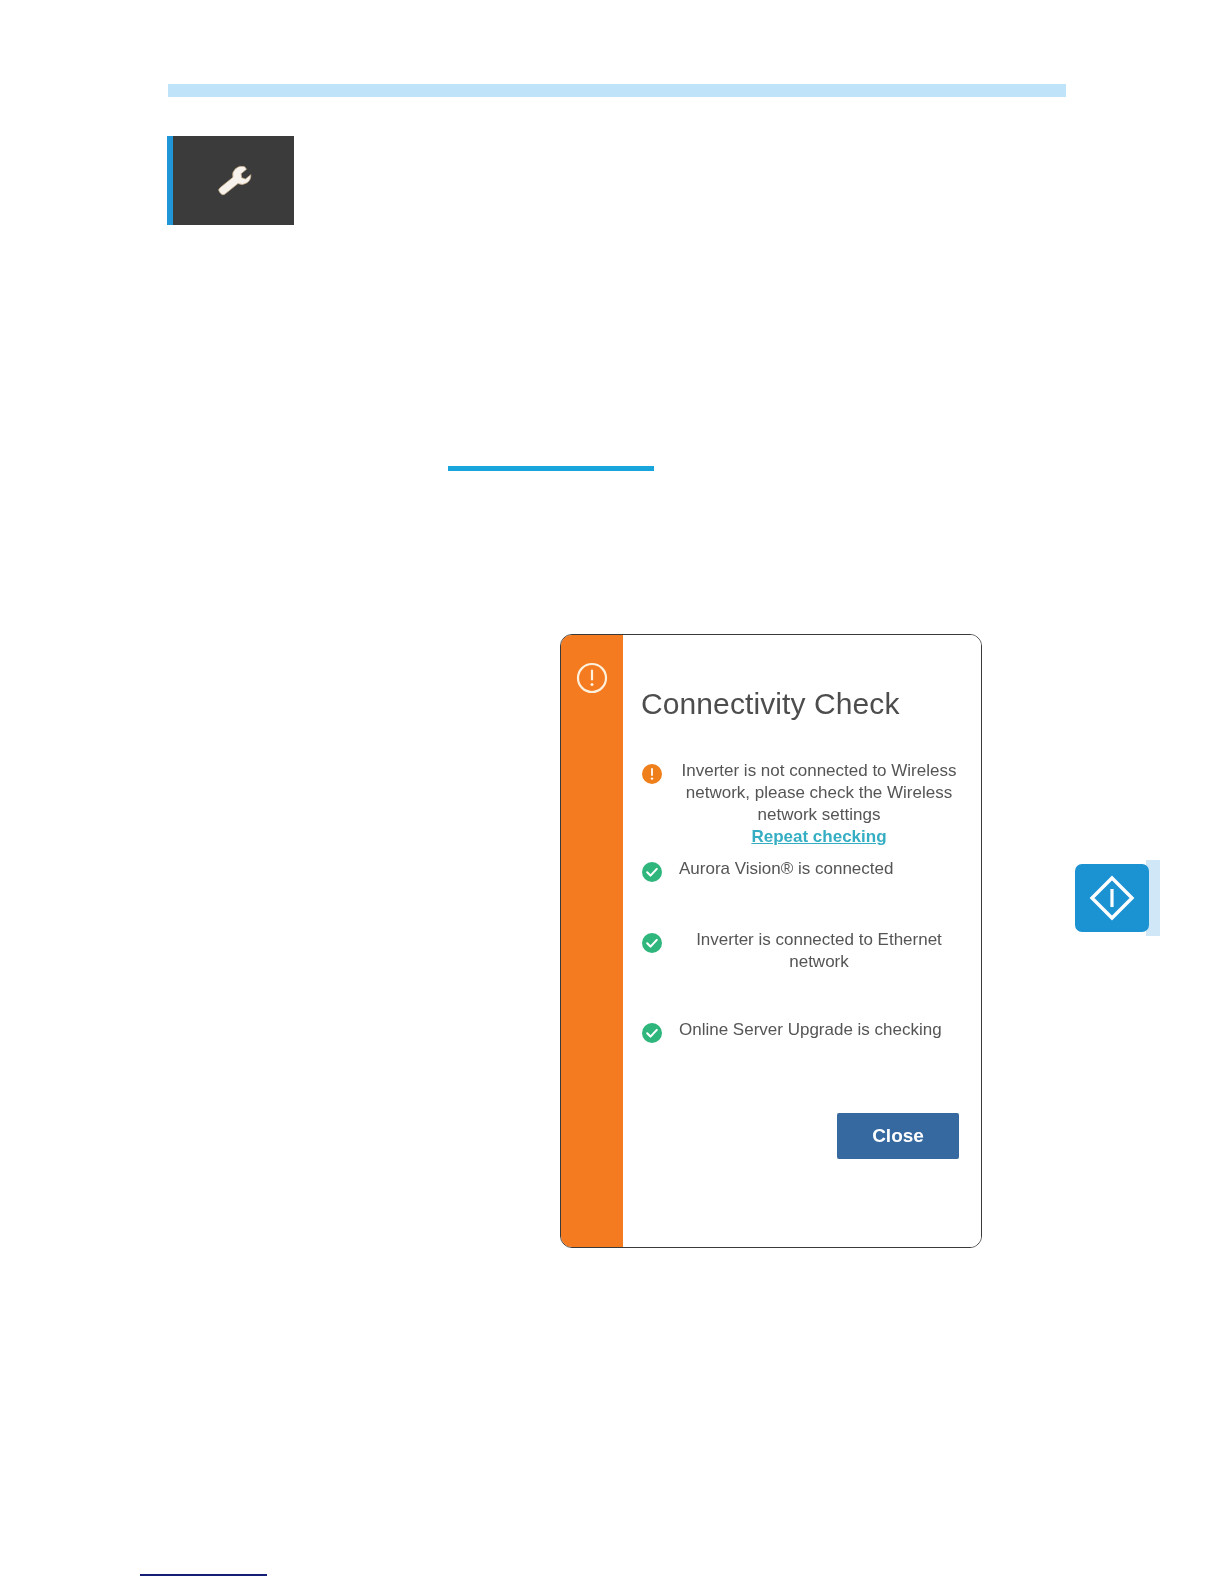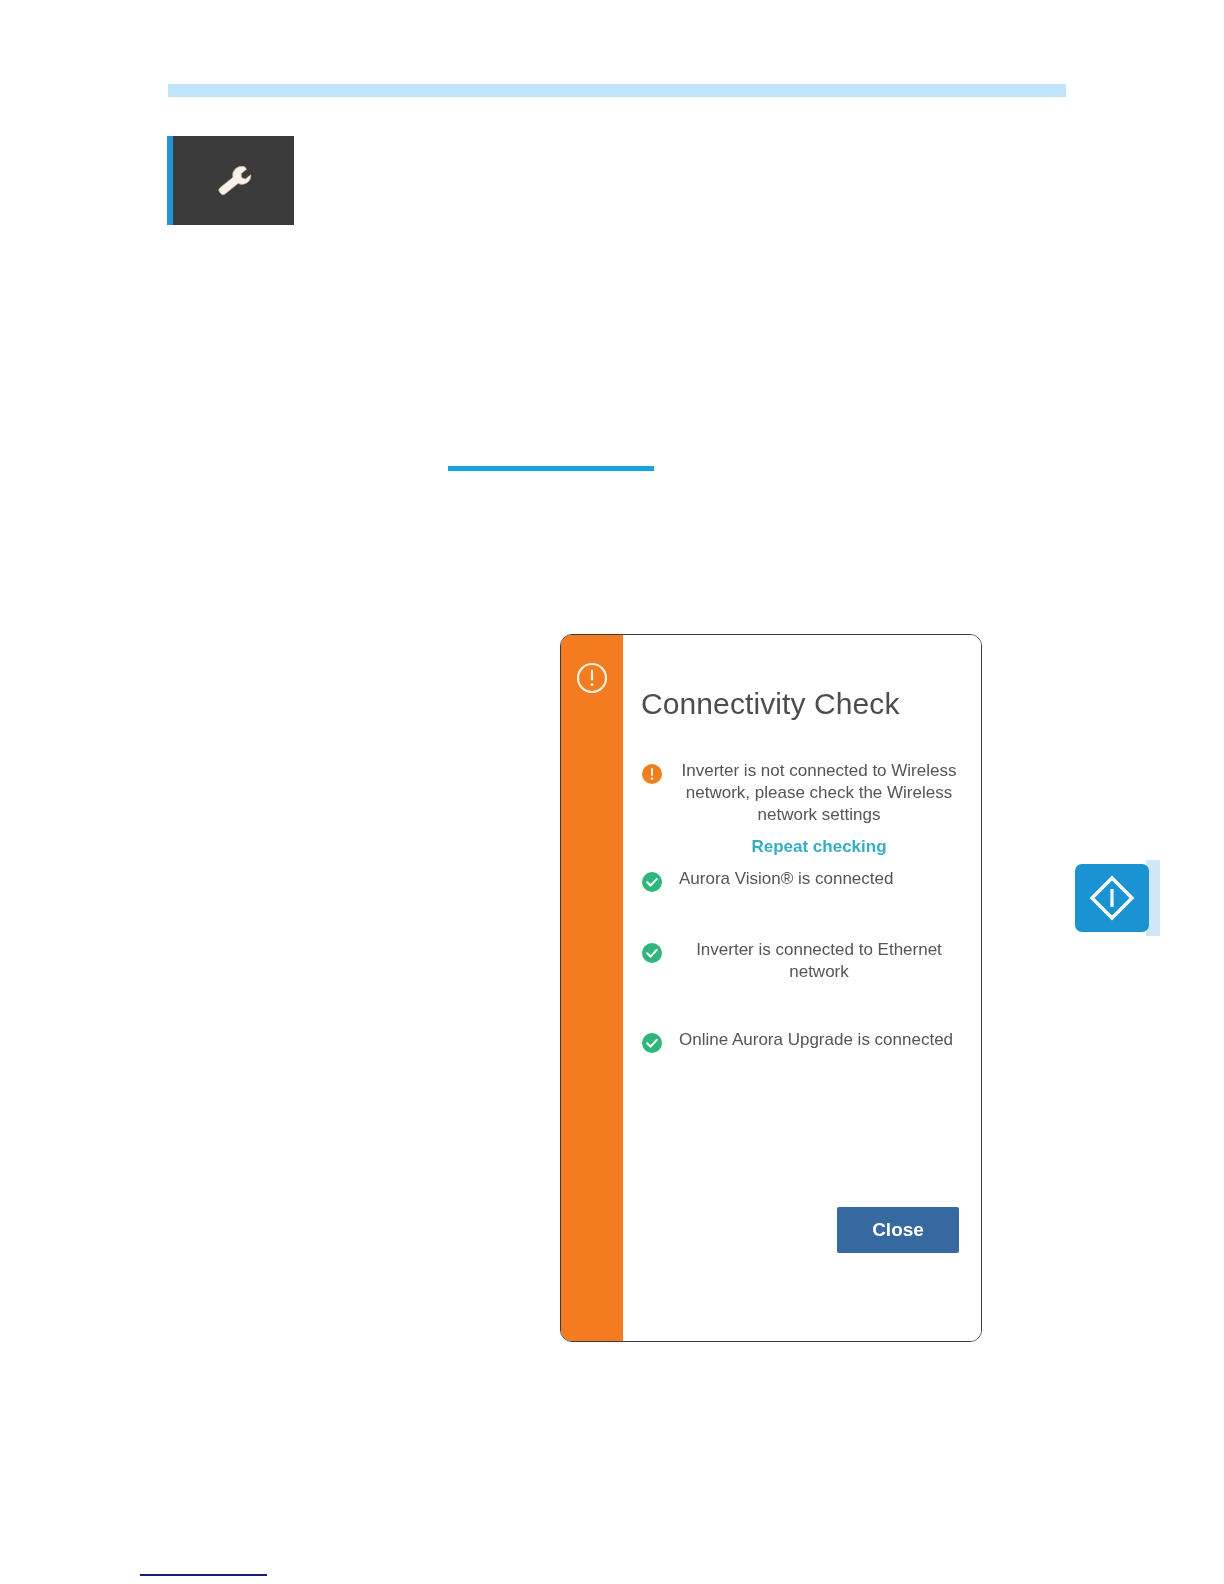--- a/index.html
+++ b/index.html
@@ -84,21 +84,21 @@
     z-index: 2;
   }
   .diamond-glyph { display: block; width: 52px; height: 52px; }
 
   
   .dialog {
     position: absolute;
     left: 560px;
     top: 634px;
     width: 422px;
-    height: 708px;
+    height: 614px;
     border: 1px solid #3a3a3a;
     border-radius: 12px;
     background: #ffffff;
     box-sizing: border-box;
     display: flex;
     overflow: hidden;
   }
   .dialog-accent {
     width: 62px;
     flex: 0 0 62px;
@@ -147,22 +147,23 @@
     margin-top: 3px;
   }
   .check-icon svg { display: block; width: 22px; height: 22px; }
   .check-text {
     font-size: 17px;
     line-height: 1.28;
     color: #555555;
   }
   .repeat-link {
     display: inline-block;
-    margin-top: 11px;
+    margin-top: 1px;
     color: #35aec4;
+    text-decoration: underline;
     font-size: 17px;
     font-weight: 700;
     cursor: pointer;
   }
 
   .dialog-footer {
     margin-top: auto;
     padding-bottom: 88px;
     display: flex;
     justify-content: flex-end;
@@ -264,21 +265,21 @@
           <span class="check-text">Inverter is connected to Ethernet network</span>
         </li>
 
         <li class="check-item">
           <span class="check-icon">
             <svg viewBox="0 0 22 22">
               <circle cx="11" cy="11" r="10" fill="#2fb67c"></circle>
               <path d="M6.2 11.3 L9.5 14.6 L15.8 7.9" fill="none" stroke="#ffffff" stroke-width="2.1" stroke-linecap="round" stroke-linejoin="round"></path>
             </svg>
           </span>
-          <span class="check-text">Online Aurora Upgrade is connected</span>
+          <span class="check-text">Online Server Upgrade is checking</span>
         </li>
 
       </ul>
 
       <div class="dialog-footer">
         <button class="close-button">Close</button>
       </div>
 
     </div>
   </div>

